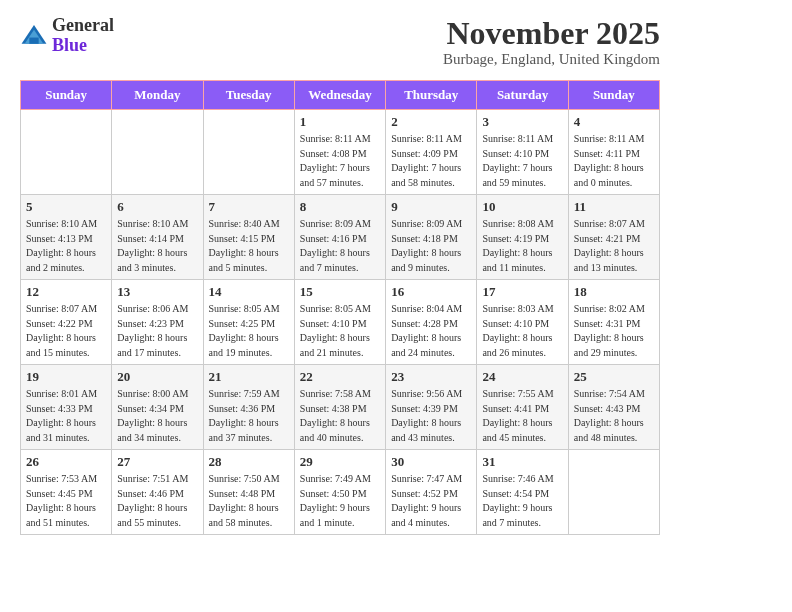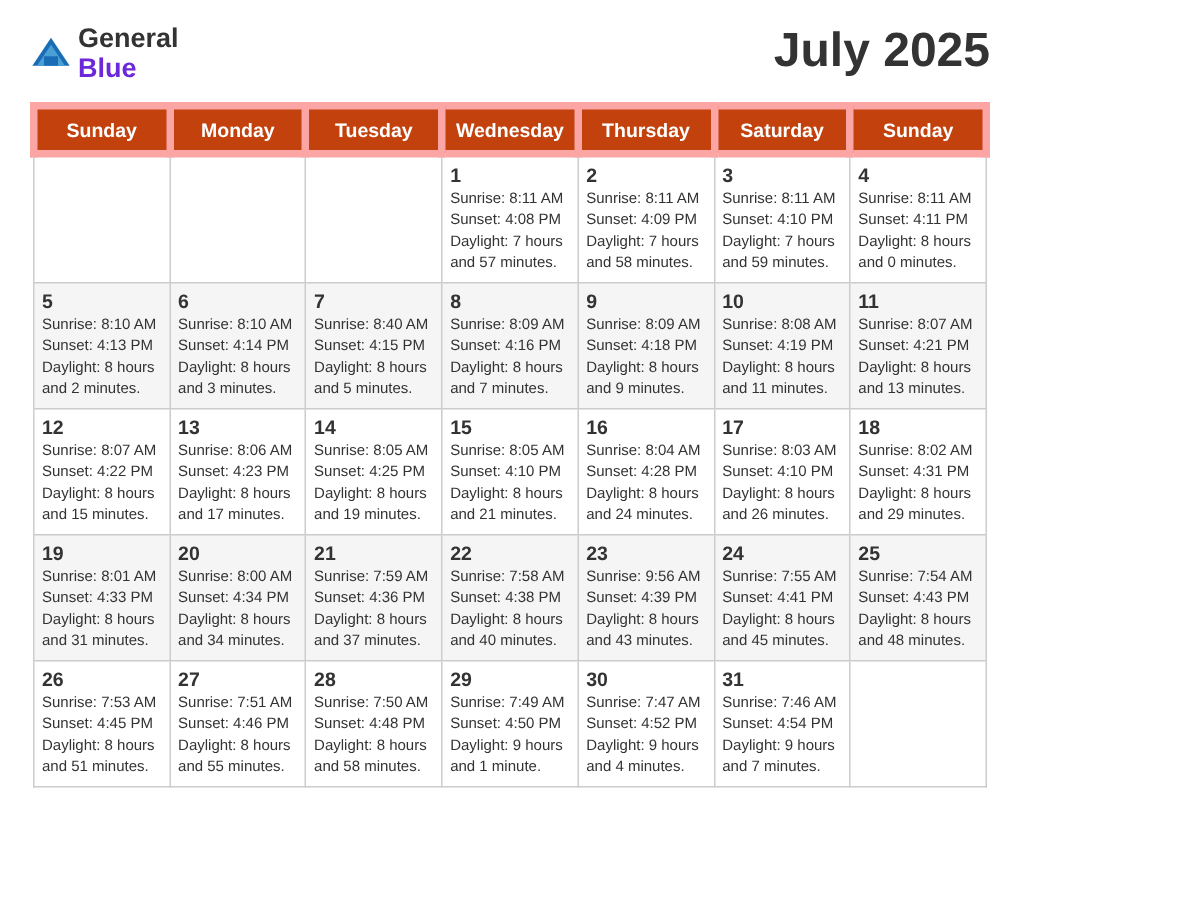--- a/index.html
+++ b/index.html
@@ -5,20 +5,21 @@
     * { margin: 0; padding: 0; box-sizing: border-box; }
     body {
       font-family: Arial, sans-serif;
       background: #fff;
       width: 792px;
       min-height: 612px;
     }
     .page {
       width: 680px;
       padding: 16px 20px 16px 20px;
+      font-family: Liberation Serif, serif;
     }
     .header {
       display: flex;
       justify-content: space-between;
       align-items: flex-start;
       margin-bottom: 12px;
     }
     .logo {
       display: flex;
       align-items: center;
@@ -55,27 +56,27 @@
     .location {
       font-size: 15px;
       color: #555;
     }
     .calendar {
       width: 100%;
       border-collapse: collapse;
       border: 1px solid #ccc;
     }
     .calendar th {
-      background: #c2410c;
+      background: #8b5cf6;
       color: #fff;
       text-align: center;
       padding: 6px 4px;
       font-size: 13px;
       font-weight: bold;
-      border: 5px solid #fca5a5;
+      border: 1px solid #fca5a5;
       margin-top: 40px;
     }
     .calendar td {
       width: calc(100%/7);
       vertical-align: top;
       border: 1px solid #ccc;
       padding: 4px 5px;
       background: #fff;
       min-height: 80px;
     }
@@ -108,21 +109,22 @@
         <polygon points="18,4 34,28 2,28" fill="#1a6db5"></polygon>
         <polygon points="18,10 30,28 6,28" fill="#4a9fd5"></polygon>
         <rect x="12" y="20" width="12" height="8" fill="#1a6db5"></rect>
       </svg>
       <div class="logo-text">
         <span class="logo-general">General</span>
         <span class="logo-blue">Blue</span>
       </div>
     </div>
     <div class="title-block">
-      <div class="month-title">July 2025</div>
+      <div class="month-title">November 2025</div>
+      <div class="location">Burbage, England, United Kingdom</div>
     </div>
   </div>
 
   <table class="calendar">
     <thead>
       <tr>
       <th>Sunday</th>
           <th>Monday</th>
           <th>Tuesday</th>
           <th>Wednesday</th>

